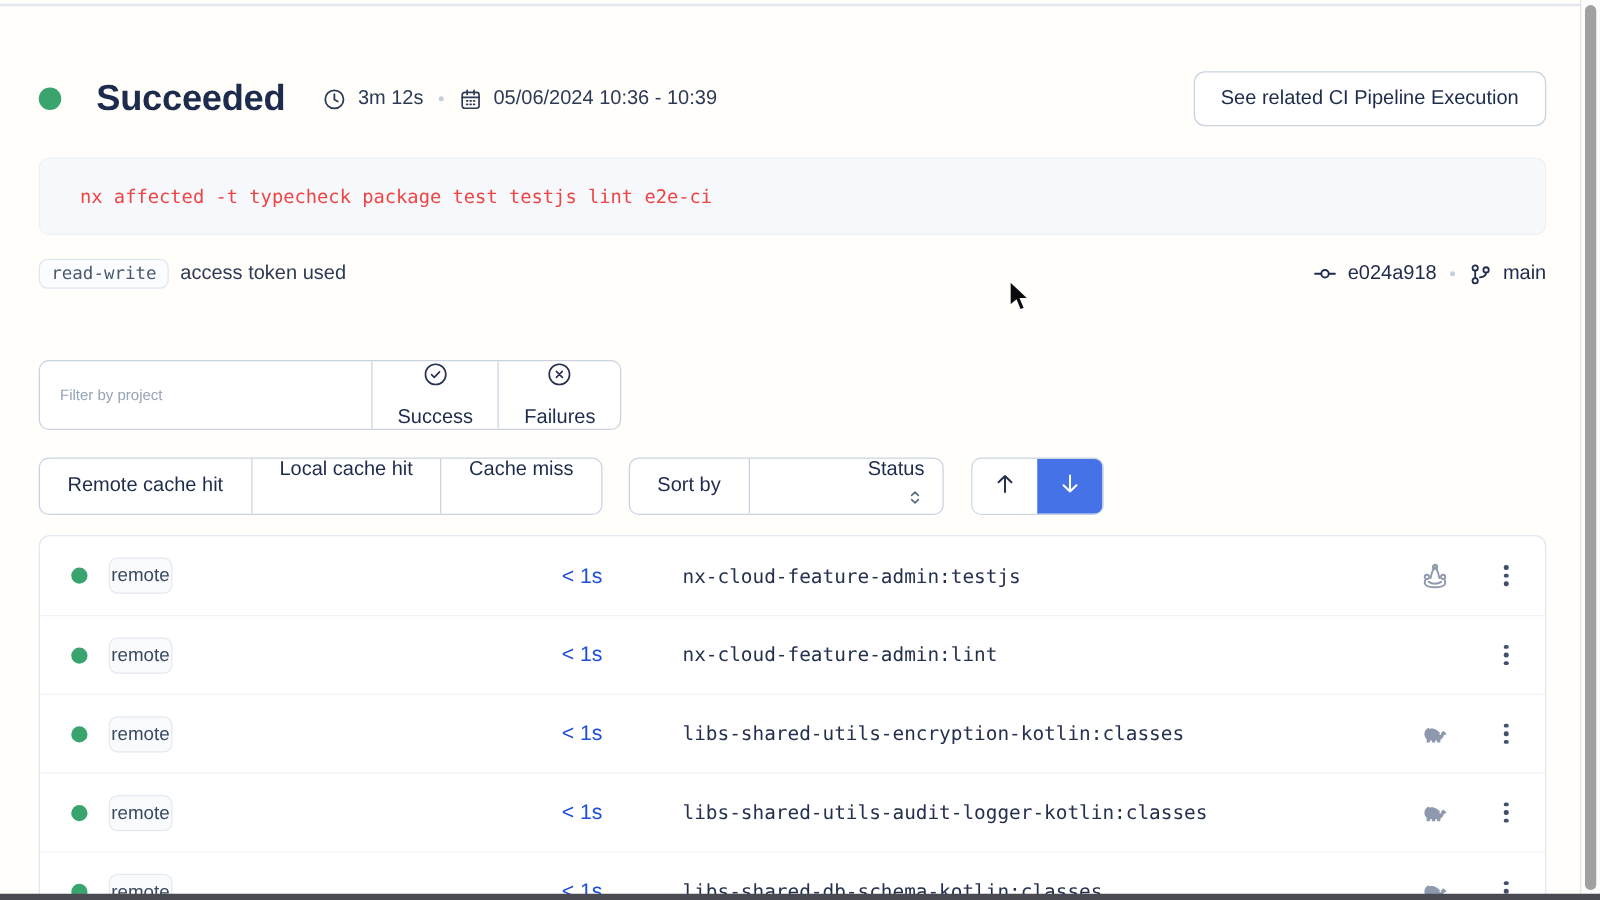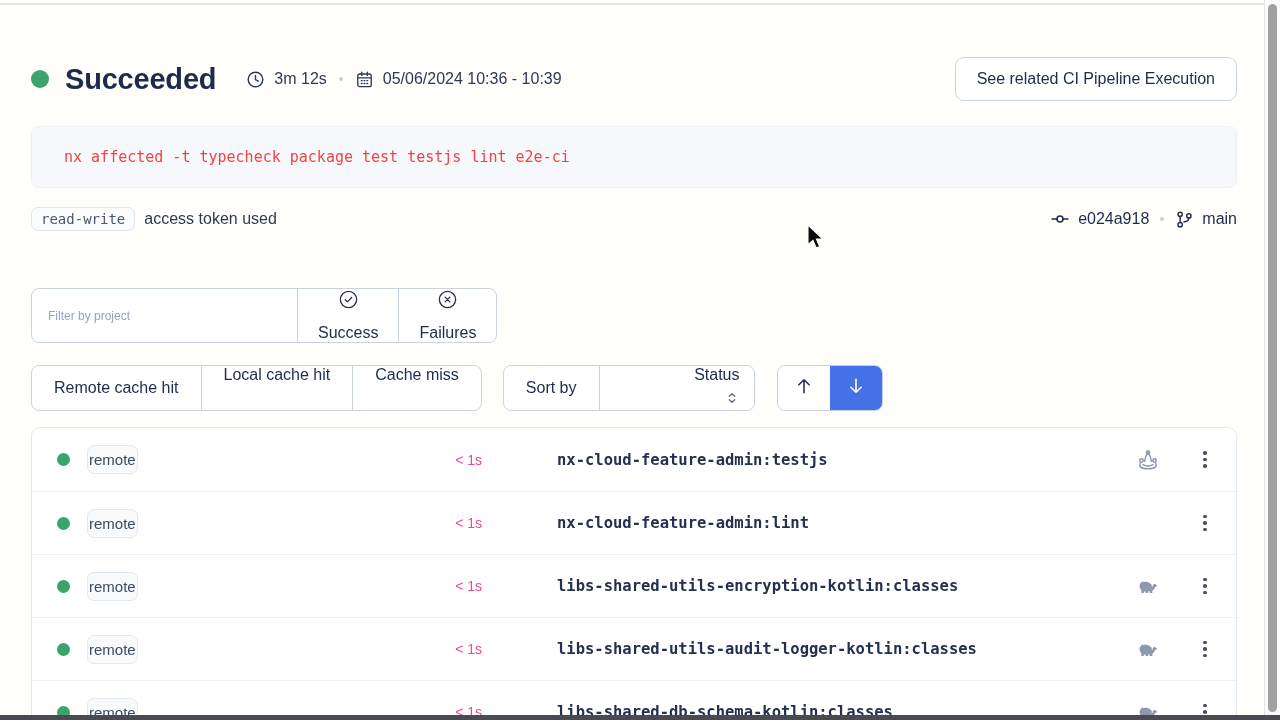--- a/index.html
+++ b/index.html
@@ -27,21 +27,21 @@
   }
   .mono{font-family:"DejaVu Sans Mono","Liberation Mono",monospace;}
 
   .top-hairline{position:absolute;top:3px;left:0;width:1264px;height:2px;background:#e3e7f0;}
 
   .page{width:1264px;padding:0 27px 0 31px;}
 
   
   .header{margin-top:57px;display:flex;align-items:center;height:44px;}
   .status-dot{width:18px;height:18px;border-radius:50%;background:var(--green);flex:none;}
-  .header h1{font-size:29px;font-weight:600;color:var(--ink);margin-left:16px;letter-spacing:-.2px;}
+  .header h1{font-size:29px;font-weight:600;color:var(--ink);margin-left:28px;letter-spacing:-.2px;}
   .run-meta{display:flex;align-items:center;margin-left:30px;gap:9px;color:var(--ink2);font-size:16px;font-weight:500;}
   .run-meta svg{display:block;}
   .sep-dot{width:4px;height:4px;border-radius:50%;background:#c7cfdc;margin:0 3px;}
   .related-btn{
     margin-left:auto;height:44px;padding:0 21px;background:#fff;
     border:1px solid var(--ctrl-border);border-radius:9px;
     font-family:inherit;font-size:16px;font-weight:500;color:var(--ink);cursor:pointer;
   }
 
   
@@ -89,22 +89,22 @@
     margin-top:16px;background:#fff;border:1px solid var(--soft-border);
     border-radius:9px;overflow:hidden;
   }
   .task-row{position:relative;height:63px;display:flex;align-items:center;}
   .task-row + .task-row{border-top:1px solid var(--row-divider);}
   .row-dot{width:13px;height:13px;border-radius:50%;background:var(--green);margin-left:25px;flex:none;}
   .cache-badge{
     margin-left:17px;font-size:15px;color:var(--body);
     background:var(--badge-bg);border:1px solid #e3e9f0;border-radius:7px;padding:5px 1px;
   }
-  .task-duration{position:absolute;left:380px;width:70px;text-align:right;font-size:14px;color:#ec4899;}
-  .task-name{position:absolute;left:525px;font-size:15.5px;color:#24314e;font-weight:bold;}
+  .task-duration{position:absolute;left:380px;width:70px;text-align:right;font-size:17px;color:#1d4ed8;}
+  .task-name{position:absolute;left:514px;font-size:15.5px;color:#24314e;}
   .tool-icon{position:absolute;right:76px;width:24px;height:24px;color:var(--icon-slate);}
   .tool-icon svg{display:block;}
   .kebab{position:absolute;right:18px;width:26px;height:30px;display:flex;flex-direction:column;align-items:center;justify-content:center;gap:3px;cursor:pointer;}
   .kebab i{width:3.5px;height:3.5px;border-radius:50%;background:#44506b;display:block;}
 
   
   .scrollbar{position:absolute;top:0;right:0;width:16px;height:720px;background:#fbfbfb;border-left:1px solid #e4e4e4;}
   .scroll-thumb{position:absolute;left:3px;top:4px;width:9px;height:708px;border-radius:5px;background:#a0a0a0;}
   .window-edge{position:absolute;left:0;bottom:0;width:1280px;height:5px;background:#4a4a52;z-index:9;}
   .cursor{position:absolute;left:806px;top:224px;z-index:10;pointer-events:none;}

